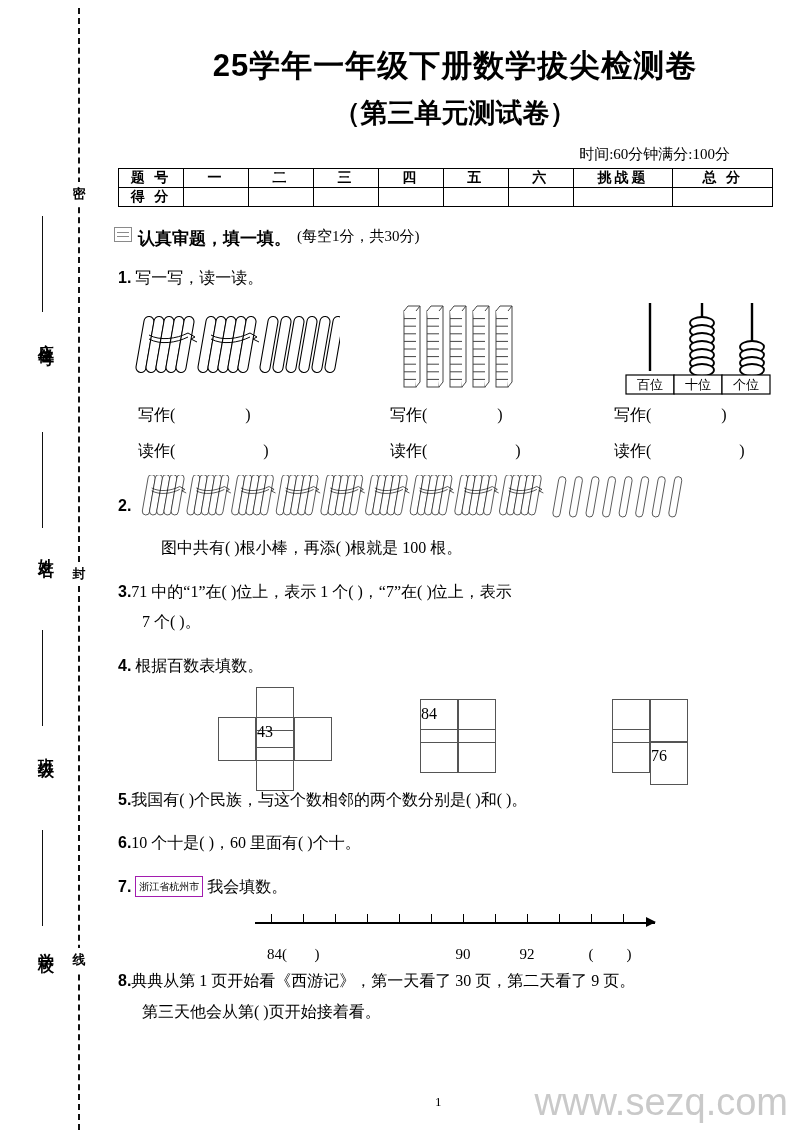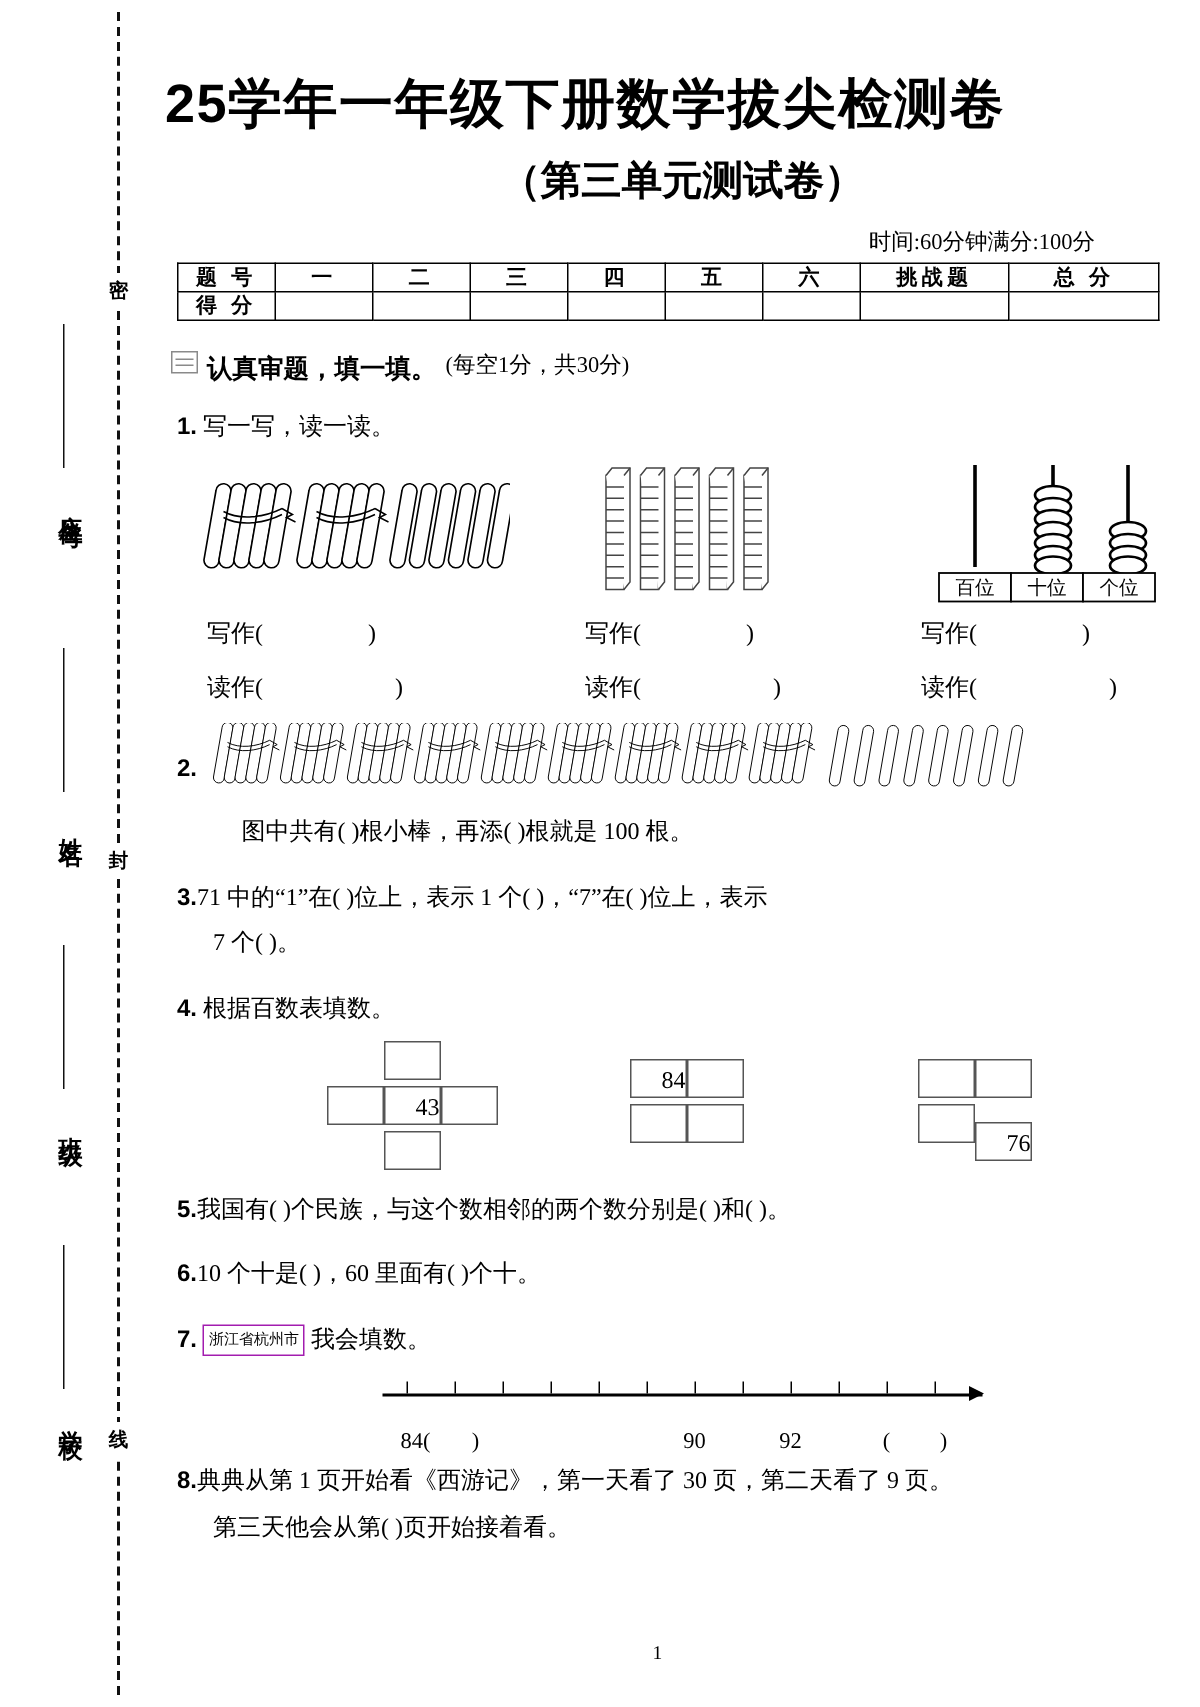--- a/index.html
+++ b/index.html
@@ -52,24 +52,24 @@
     position: absolute;
     left: 42px;
     width: 0;
     border-left: 1px solid #111;
   }
 
   
   #page { position: absolute; left: 100px; top: 0; width: 700px; height: 1138px; }
 
   #title-main {
-    text-align: left;
+    text-align: center;
     font-family: "Liberation Sans", sans-serif;
     font-weight: bold;
-    font-size: 36px;
+    font-size: 31px;
     letter-spacing: 1px;
     margin: 45px 0 0 0;
     padding-left: 10px;
   }
   #title-sub {
     text-align: center;
     font-family: "Liberation Serif", serif;
     font-weight: bold;
     font-size: 27px;
     margin-top: 8px;
@@ -146,24 +146,24 @@
   
   #abacus { position: relative; }
 
   .wa-row { margin: 8px 0 0 18px; position: relative; height: 28px; font-size: 16px; }
   .wa-item { position: absolute; white-space: nowrap; }
 
   
   #q4-figs { position: relative; height: 92px; margin-top: 6px; }
   .cell {
     position: absolute;
-    width: 38px; height: 26px;
+    width: 38px; height: 44px;
     border: 1px solid #555;
     font-size: 16px;
-    text-align: right;
+    text-align: left;
     line-height: 28px;
     font-family: "Liberation Serif", serif;
   }
 
   
   #numline-wrap { position: relative; height: 52px; margin-top: 2px; }
   #numline {
     position: absolute; left: 155px; top: 18px;
     width: 400px; height: 1.6px; background: #000;
   }
@@ -600,13 +600,14 @@
   </div>
 
   <div class="q" style="margin-top:10px;">
     <div>
       <span class="q-num">8.</span><span>典典从第 1 页开始看《西游记》，第一天看了 30 页，第二天看了 9 页。</span>
     </div>
     <div class="q-line2">第三天他会从第(          )页开始接着看。</div>
   </div>
 
   <div id="page-number">1</div>
+  <div id="watermark">www.sezq.com</div>
 </div>
 
 </body></html>

